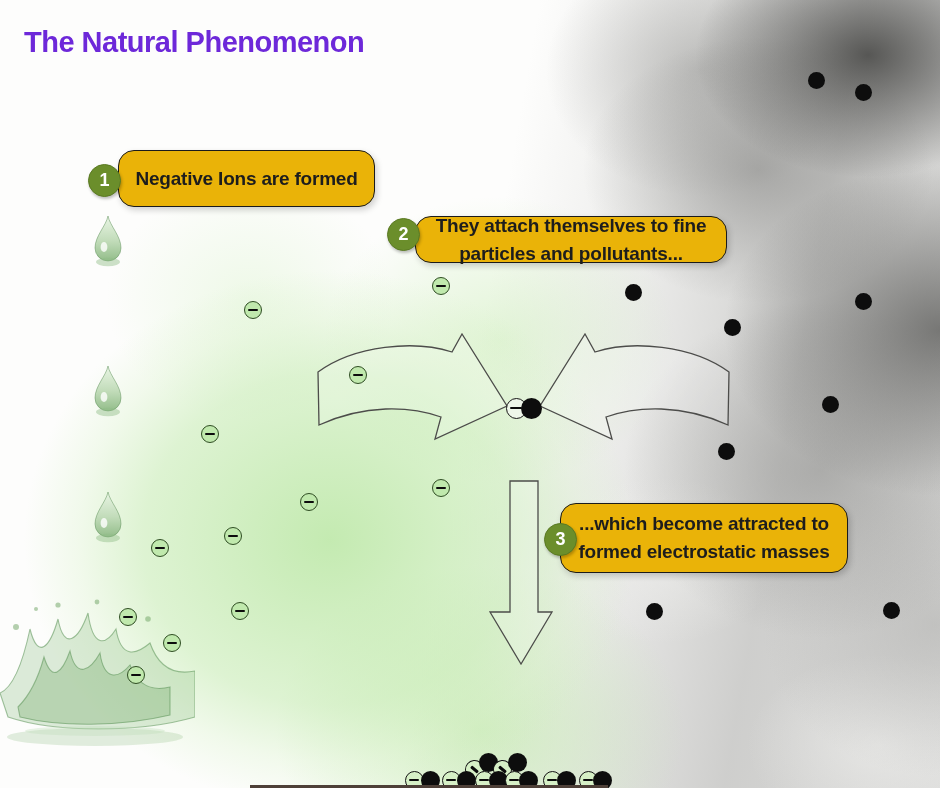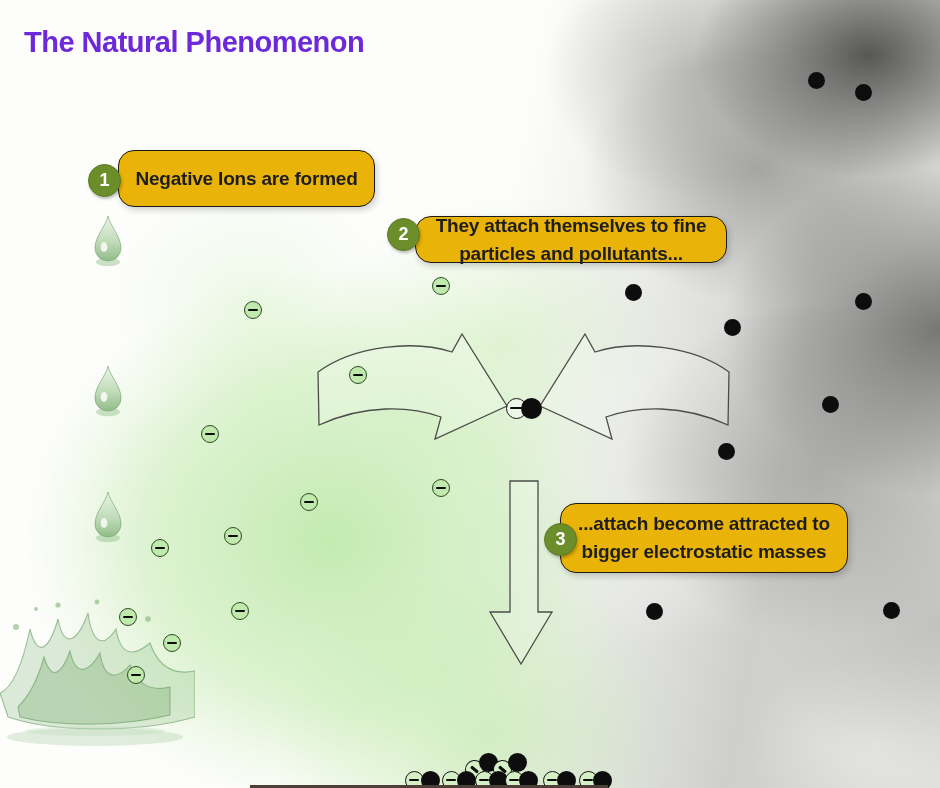--- a/index.html
+++ b/index.html
@@ -229,21 +229,21 @@
   </div>
 
   <div class="callout" id="callout-2">
     <span>They attach themselves to fine particles and pollutants...</span>
   </div>
   <div class="badge" id="badge-2">
     <span>2</span>
   </div>
 
   <div class="callout" id="callout-3">
-    <span>...attach become attracted to bigger electrostatic masses</span>
+    <span>...which become attracted to formed electrostatic masses</span>
   </div>
   <div class="badge" id="badge-3">
     <span>3</span>
   </div>
 
   <div class="bottom-bar" id="bottom-bar" style="left: 250px; width: 358px; background: rgb(78, 64, 56);"></div>
 
 </div>
 
 </body></html>

